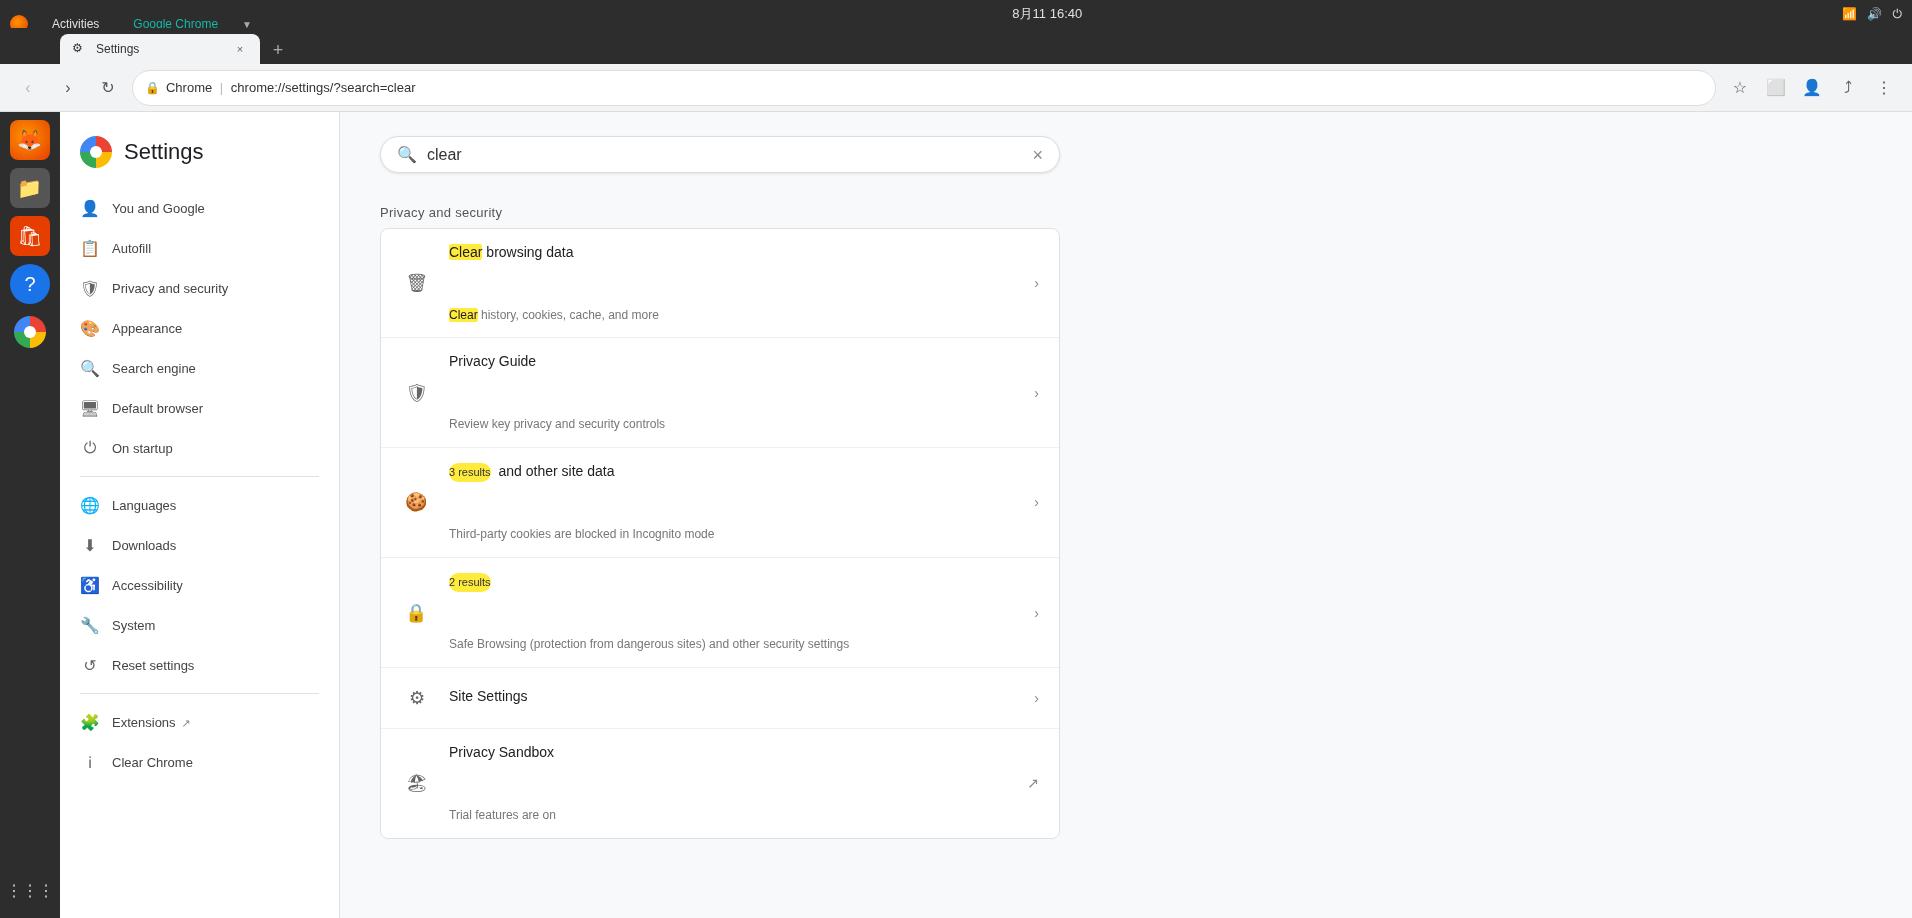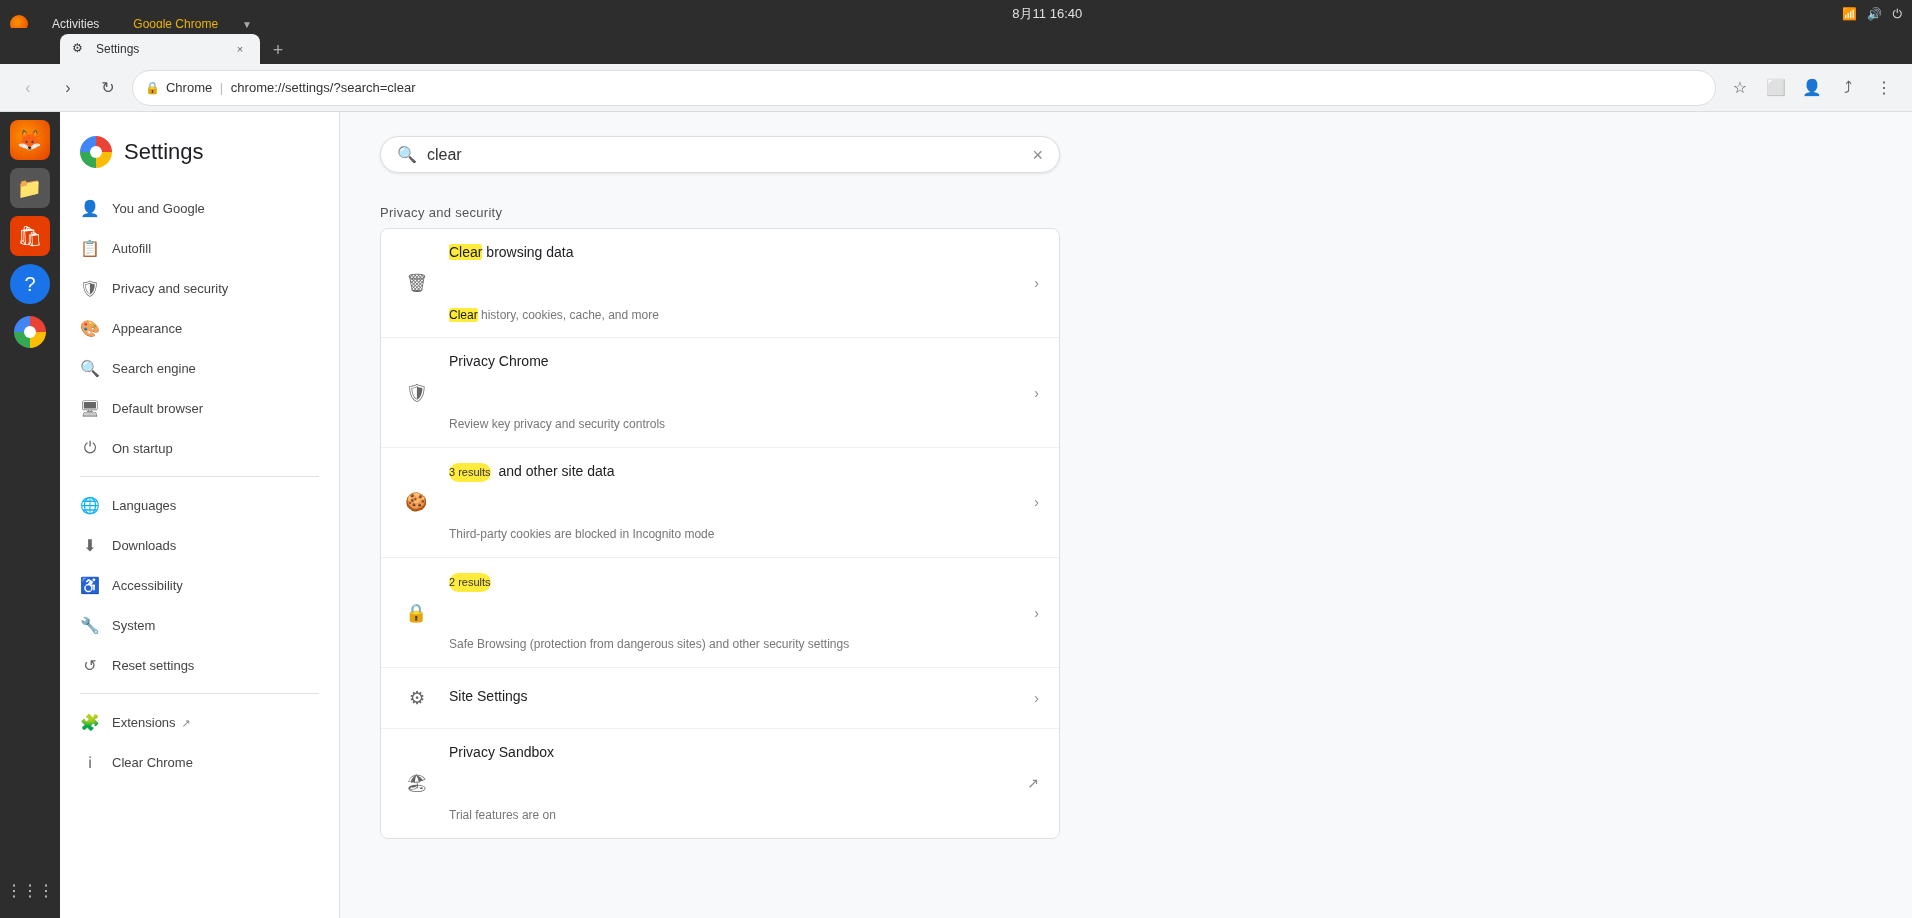--- a/index.html
+++ b/index.html
@@ -284,21 +284,21 @@
     }
     .extensions-label { display: flex; align-items: flex-end; gap: 6px; }
   </style>
 </head>
 <body>
 
 <div class="system-bar">
   <div class="system-bar-left">
     <div class="firefox-icon"></div>
     <span>Activities</span>
-    <span style="margin-left:10px; color:#eab308;">Google Chrome</span>
+    <span style="margin-left:10px; color:#14b8a6;">Google Chrome</span>
     <span style="color:#aaa; font-size:10px;">▼</span>
   </div>
   <div class="system-bar-center">8月11  16:40</div>
   <div class="system-bar-right">
     <span>📶</span>
     <span>🔊</span>
     <span>⏻</span>
   </div>
 </div>
 
@@ -451,21 +451,21 @@
               <div class="result-subtitle">
                 <span class="highlight">Clear</span> history, cookies, cache, and more
               </div>
             </div>
             <span class="result-arrow">›</span>
           </div>
 
           <div class="result-item">
             <div class="result-icon">🛡</div>
             <div class="result-content">
-              <div class="result-title">Privacy Chrome</div>
+              <div class="result-title">Privacy Guide</div>
               <div class="result-subtitle">Review key privacy and security controls</div>
             </div>
             <span class="result-arrow">›</span>
           </div>
 
           <div class="result-item">
             <div class="result-icon">🍪</div>
             <div class="result-content">
               <div class="result-title">
                 <span class="badge">3 results</span> and other site data

